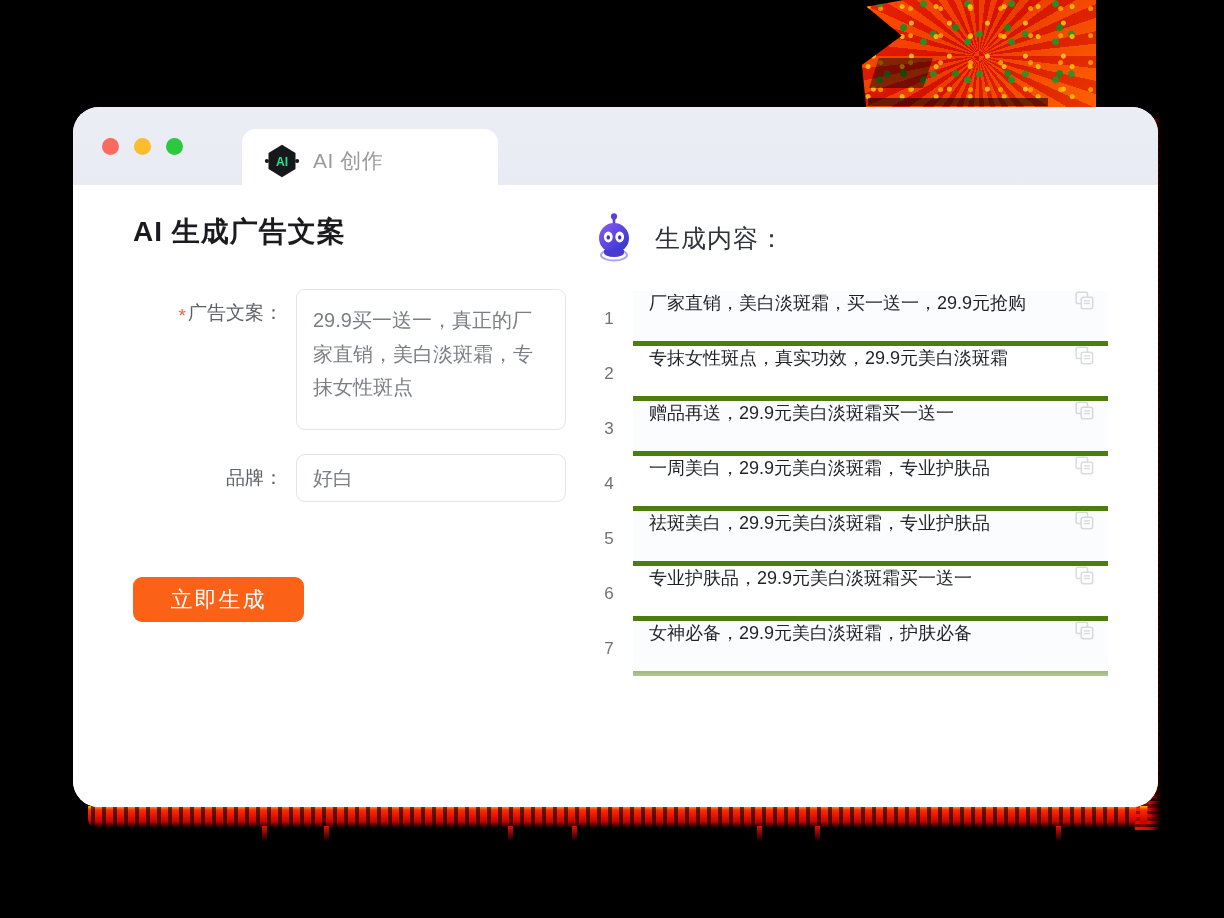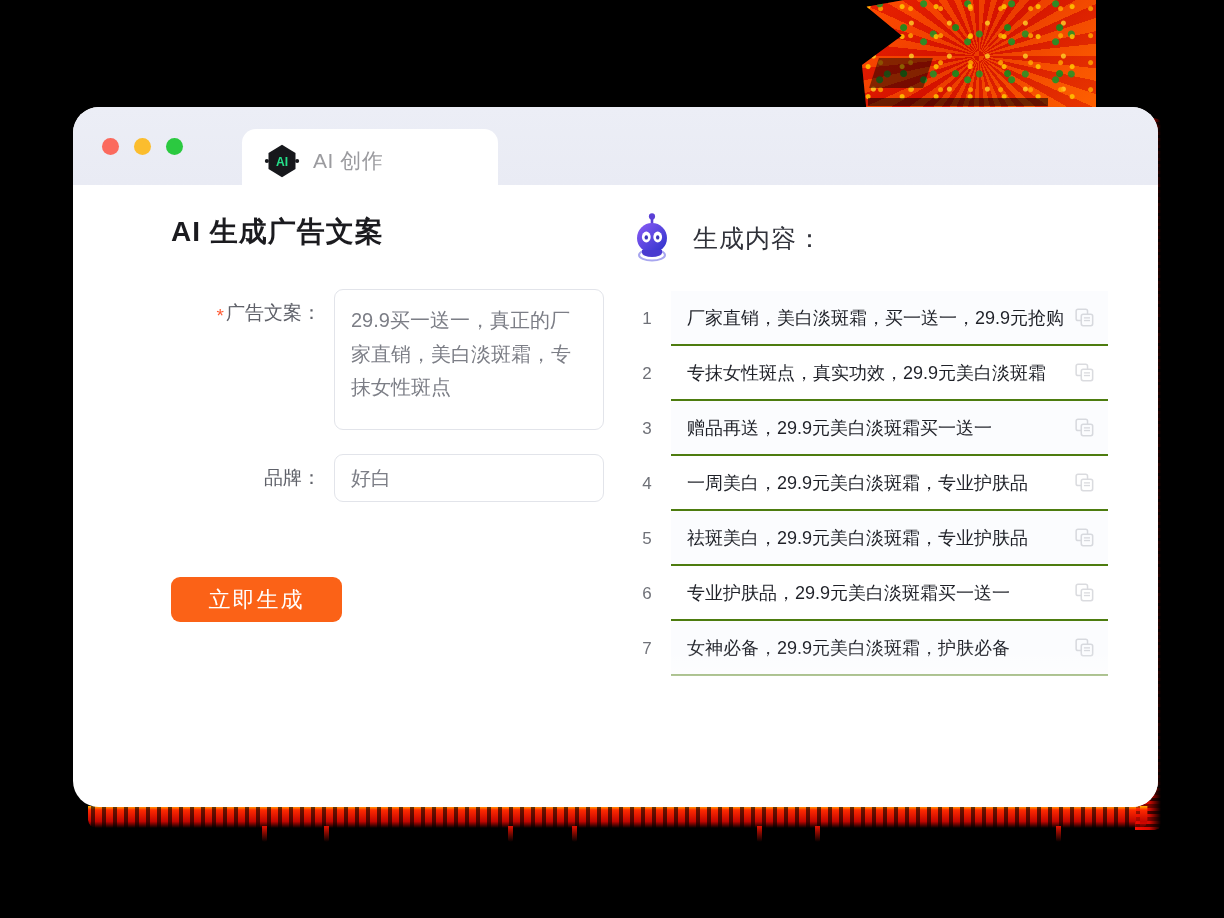--- a/index.html
+++ b/index.html
@@ -138,21 +138,20 @@
     color: #9b9b9f;
     letter-spacing: .5px;
     white-space: nowrap;
   }
 
   
   .body {
     display: flex;
     height: 622px;
     background: #ffffff;
-    margin-left: 38px;
   }
 
   
   .left {
     width: 500px;
     padding: 28px 0 0 60px;
     position: relative;
   }
   .page-title {
     font-size: 28px;
@@ -265,23 +264,22 @@
     width: 48px;
     display: flex;
     align-items: center;
     justify-content: center;
     font-size: 17px;
     color: #6f7178;
   }
   .row-body {
     flex: 1;
     display: flex;
-    align-items: center;
     padding: 0 14px 0 16px;
-    border-bottom: 2px solid #4d7c0f;
+    border-bottom: 5px solid #4d7c0f;
   }
   .row:nth-child(odd) .row-body { background: #fbfcfe; }
   .row:nth-child(even) .row-body { background: #ffffff; }
   .row-text {
     flex: 1;
     font-size: 18px;
     color: #1f2128;
     white-space: nowrap;
   }
   .copy-icon { width: 19px; height: 19px; opacity: .22; flex: none; display: block; }

